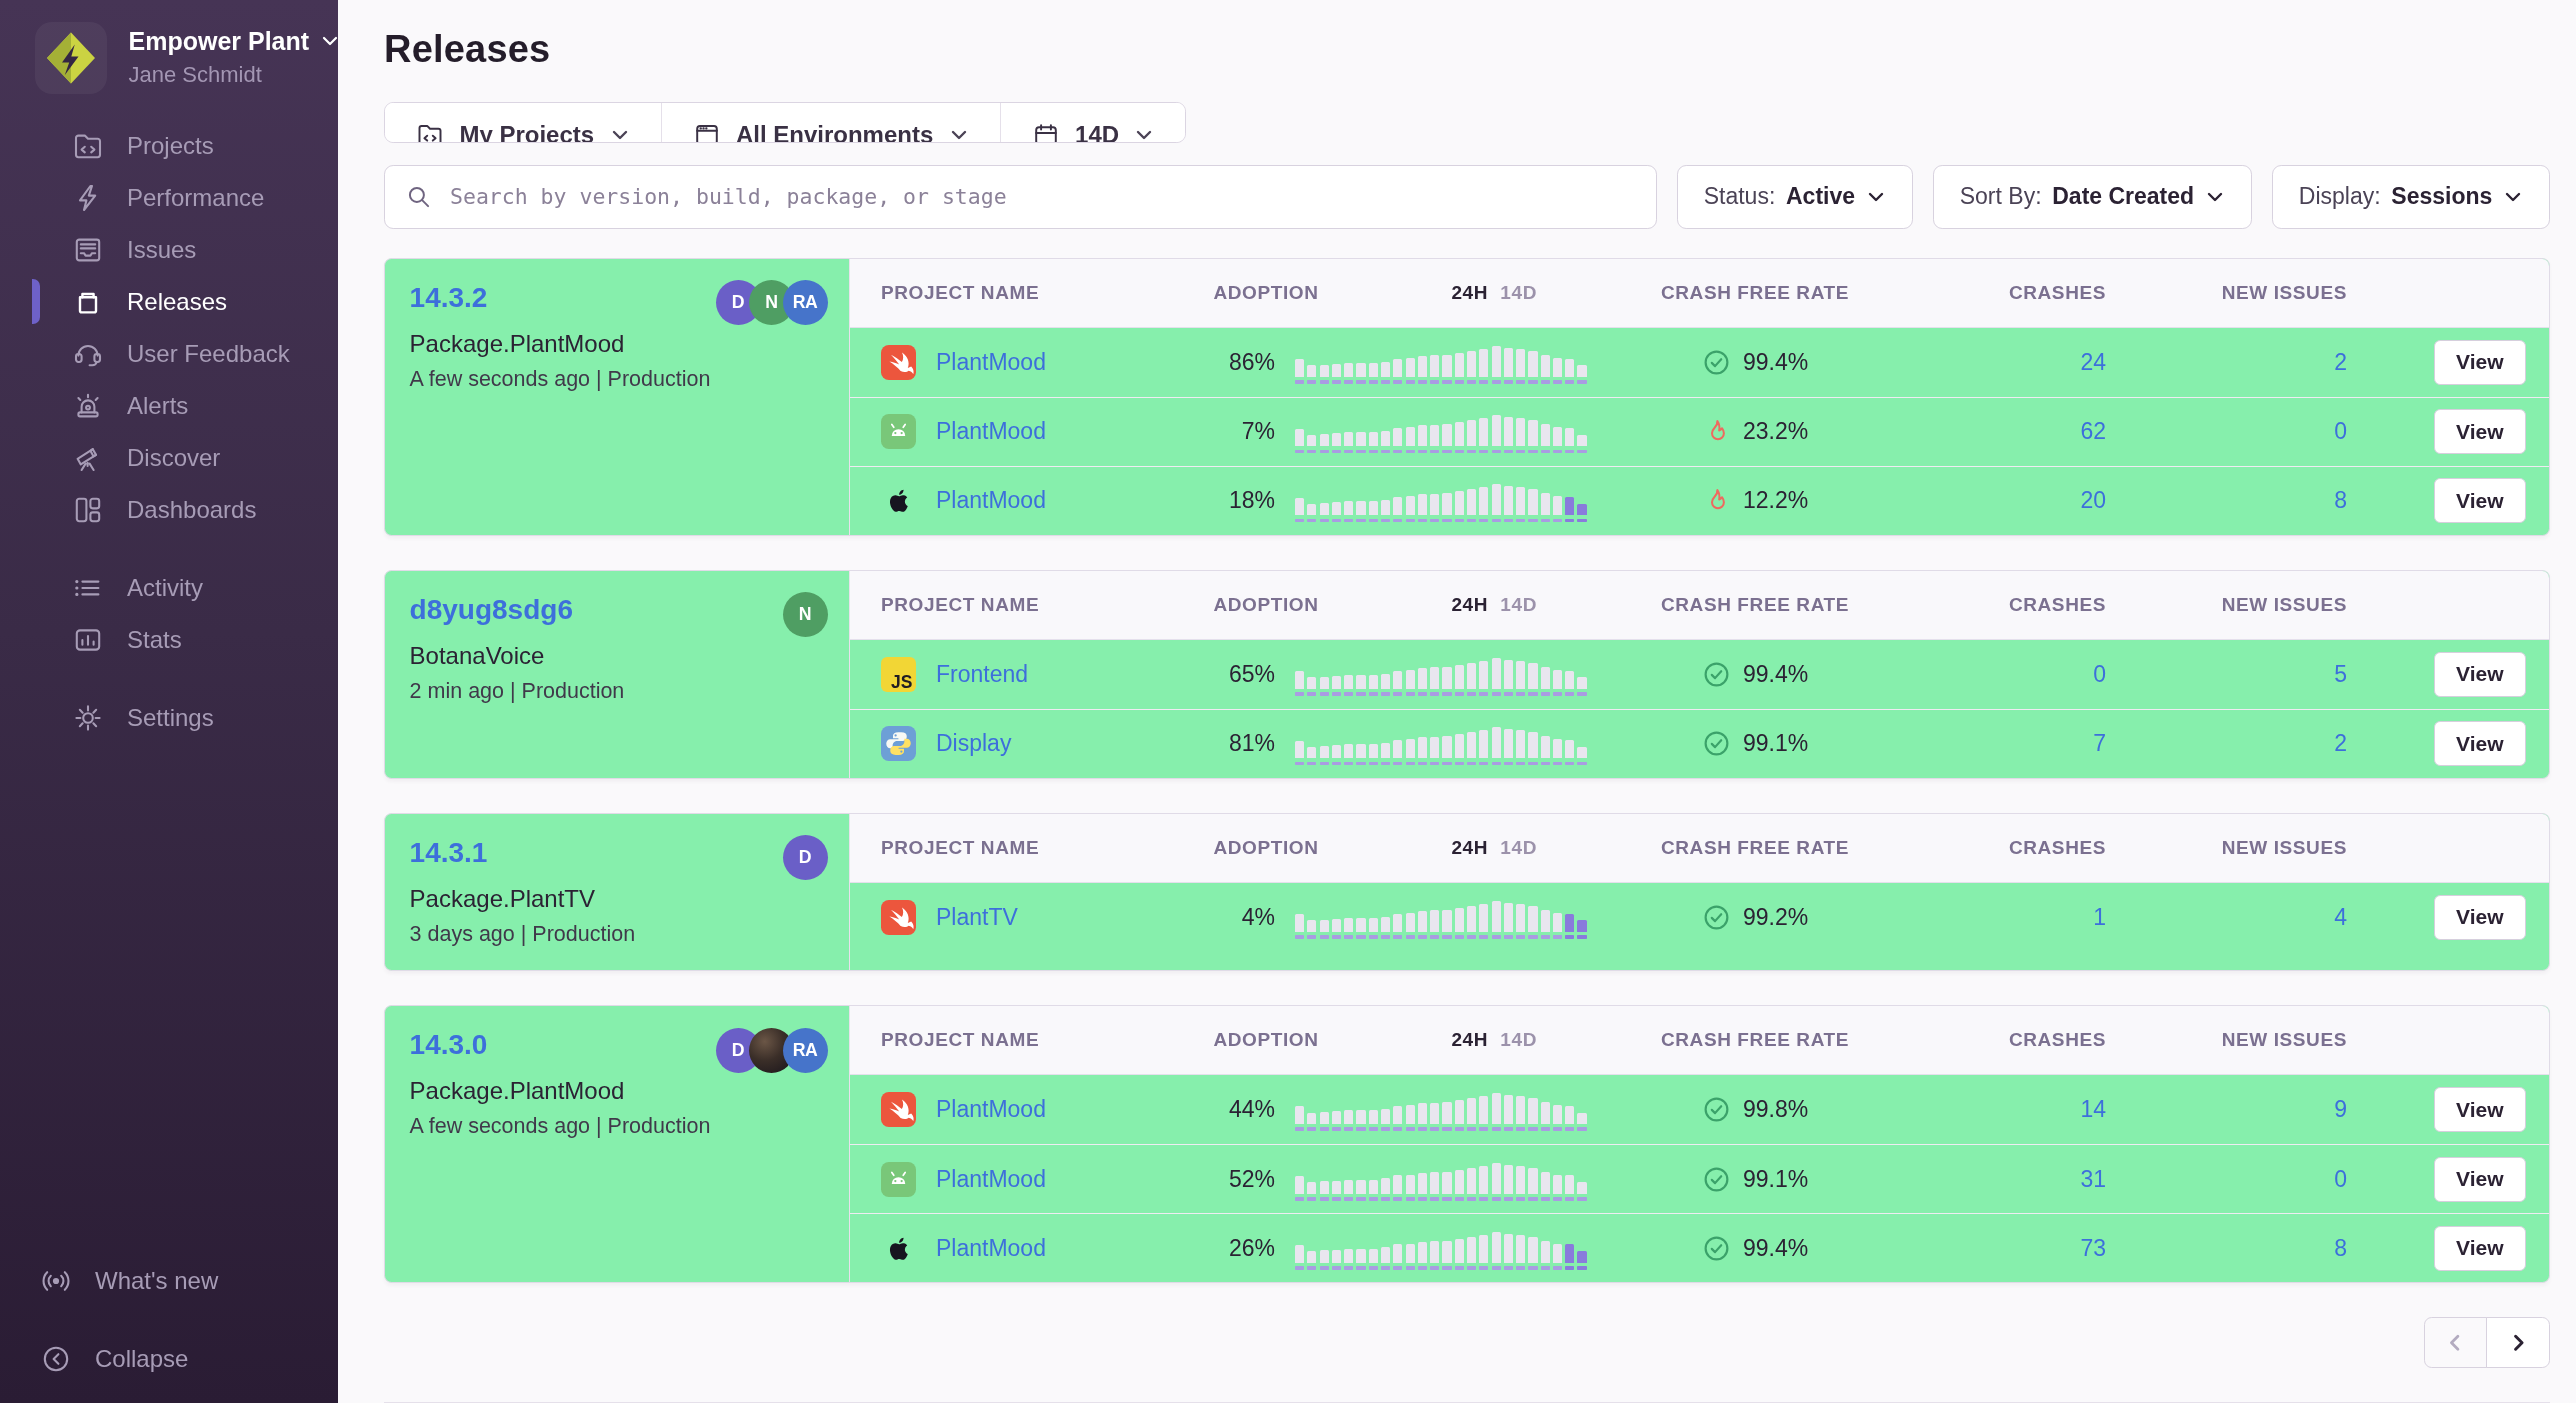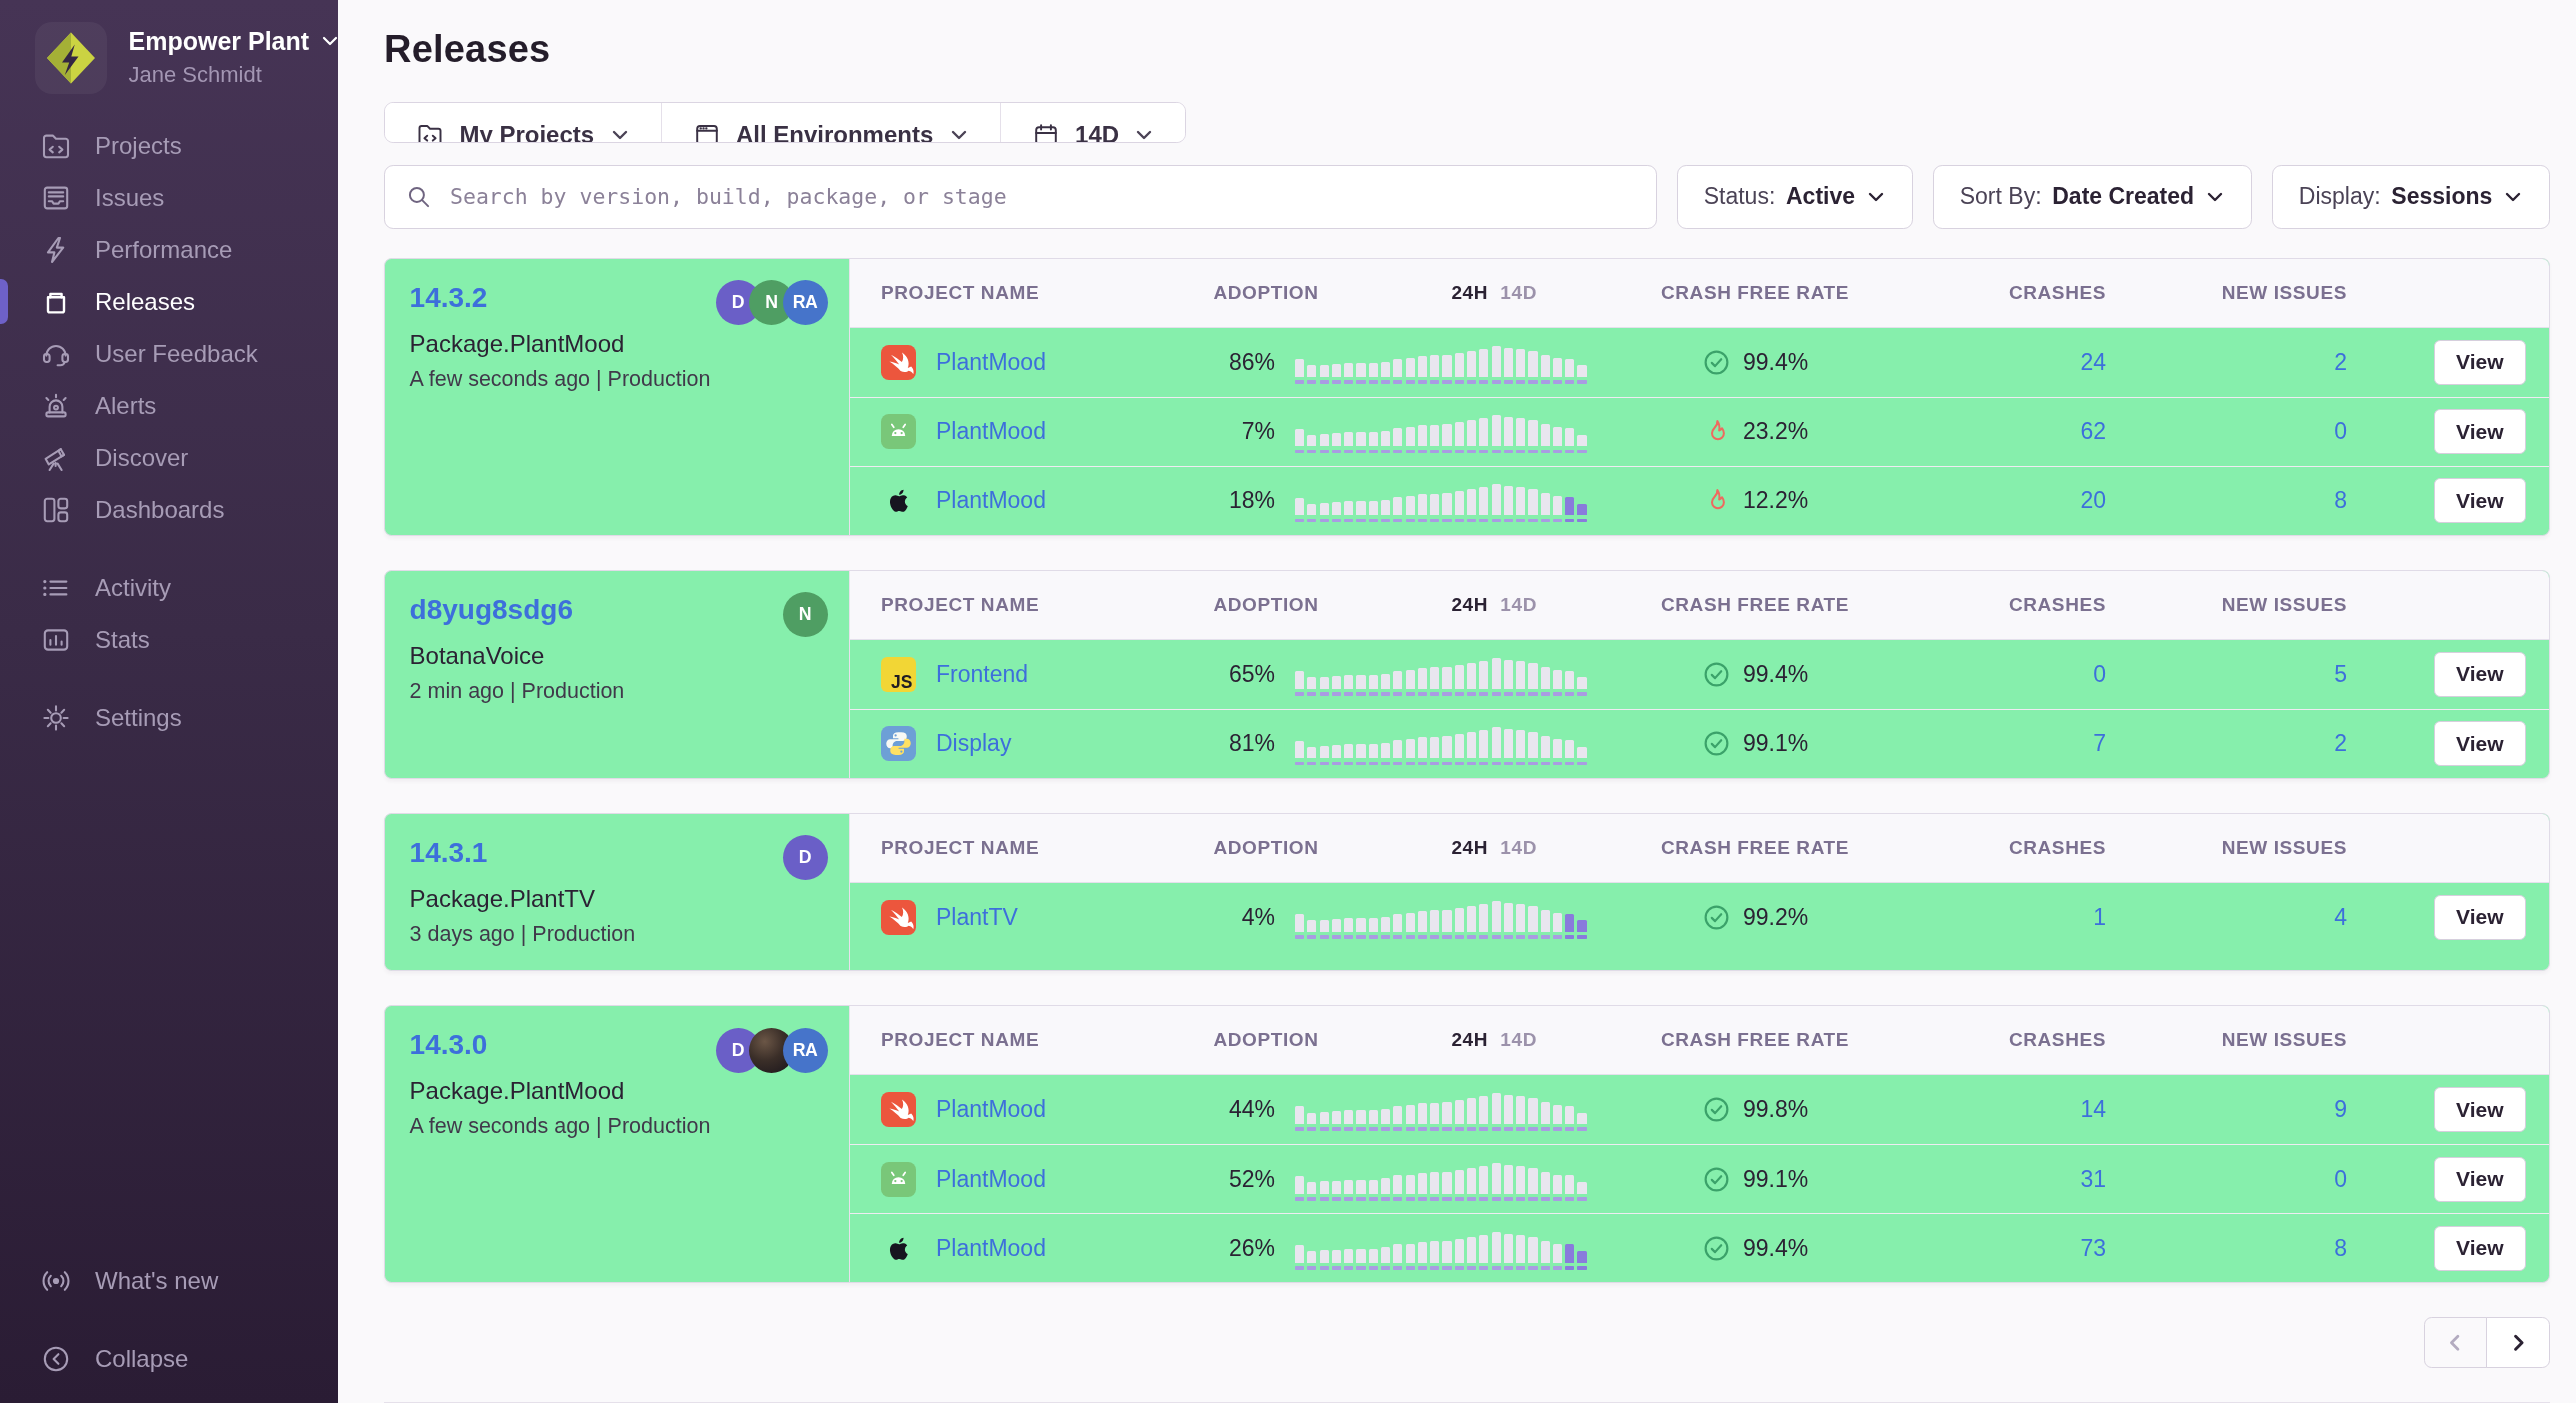--- a/index.html
+++ b/index.html
@@ -19,21 +19,21 @@
     background:linear-gradient(180deg,#463455 0%,#3a2b47 45%,#2a1c34 100%);
     color:#a79cb6; display:flex; flex-direction:column;
   }
   .sb-head { display:flex; align-items:center; gap:21.5px; padding:21.5px 23px 0 35px; }
   .sb-logo { width:72px; height:72px; border-radius:17px; background:rgba(255,255,255,.05);
     display:flex; align-items:center; justify-content:center; flex:none; }
   .sb-logo svg { width:60px; height:60px; }
   .sb-org-name { font-size:25px; font-weight:700; color:#fff; display:flex; align-items:center; gap:10.7px; white-space:nowrap; }
   .sb-org-name svg { width:20px; height:20px; }
   .sb-user-name { font-size:22px; color:#a396b3; margin-top:6.1px; }
-  .sb-nav { margin-top:26px; display:flex; flex-direction:column; }
+  .sb-nav { margin-top:26px; display:flex; flex-direction:column;margin-left:32px; }
   .sb-item { position:relative; display:flex; align-items:center; gap:23px;
     height:52px; padding-left:40px; font-size:24px; color:#a79cb6; cursor:pointer; white-space:nowrap; }
   .sb-item svg { width:32px; height:32px; flex:none; }
   .sb-item.active { color:#fff; font-weight:400; }
   .sb-item.active::before { content:""; position:absolute; left:0; top:3.8px; width:8.4px; height:45px;
     background:#6e61c8; border-radius:0 7px 7px 0; }
   .sb-gap { height:26px; }
   .sb-footer { margin-top:auto; padding-bottom:18.4px; display:flex; flex-direction:column; }
 
   
@@ -143,32 +143,32 @@
 
   <nav class="sb-nav">
     <div class="sb-item">
       <svg viewBox="0 0 40 40" fill="none" stroke="currentColor" stroke-width="2.6" stroke-linecap="round" stroke-linejoin="round">
           <path d="M5 11v20a3 3 0 0 0 3 3h24a3 3 0 0 0 3-3V14a3 3 0 0 0-3-3H20l-4-4H8a3 3 0 0 0-3 3z"></path>
           <path d="M16 21l-4 3.5 4 3.5M24 21l4 3.5-4 3.5"></path>
         </svg>
       <span>Projects</span>
     </div>
     <div class="sb-item">
+      <svg viewBox="0 0 40 40" fill="none" stroke="currentColor" stroke-width="2.6" stroke-linejoin="round">
+          <path d="M23 5 10 23h8l-3 12L29 17h-8l4-12z"></path>
+        </svg>
+      <span>Performance</span>
+    </div>
+    <div class="sb-item">
       <svg viewBox="0 0 40 40" fill="none" stroke="currentColor" stroke-width="2.6" stroke-linecap="round" stroke-linejoin="round">
           <rect x="6" y="7" width="28" height="26" rx="3"></rect>
           <path d="M11 13h18M11 18h18"></path>
           <path d="M11 24h4l2 3h6l2-3h4"></path>
         </svg>
       <span>Issues</span>
-    </div>
-    <div class="sb-item">
-      <svg viewBox="0 0 40 40" fill="none" stroke="currentColor" stroke-width="2.6" stroke-linejoin="round">
-          <path d="M23 5 10 23h8l-3 12L29 17h-8l4-12z"></path>
-        </svg>
-      <span>Performance</span>
     </div>
     <div class="sb-item active">
       <svg viewBox="0 0 40 40" fill="none" stroke="currentColor" stroke-width="3" stroke-linecap="round" stroke-linejoin="round">
           <path d="M13 14v-4h14v4"></path>
           <path d="M10 14h20v17a2 2 0 0 1-2 2H12a2 2 0 0 1-2-2z"></path>
         </svg>
       <span>Releases</span>
     </div>
     <div class="sb-item">
       <svg viewBox="0 0 40 40" fill="none" stroke="currentColor" stroke-width="2.6" stroke-linecap="round" stroke-linejoin="round">

